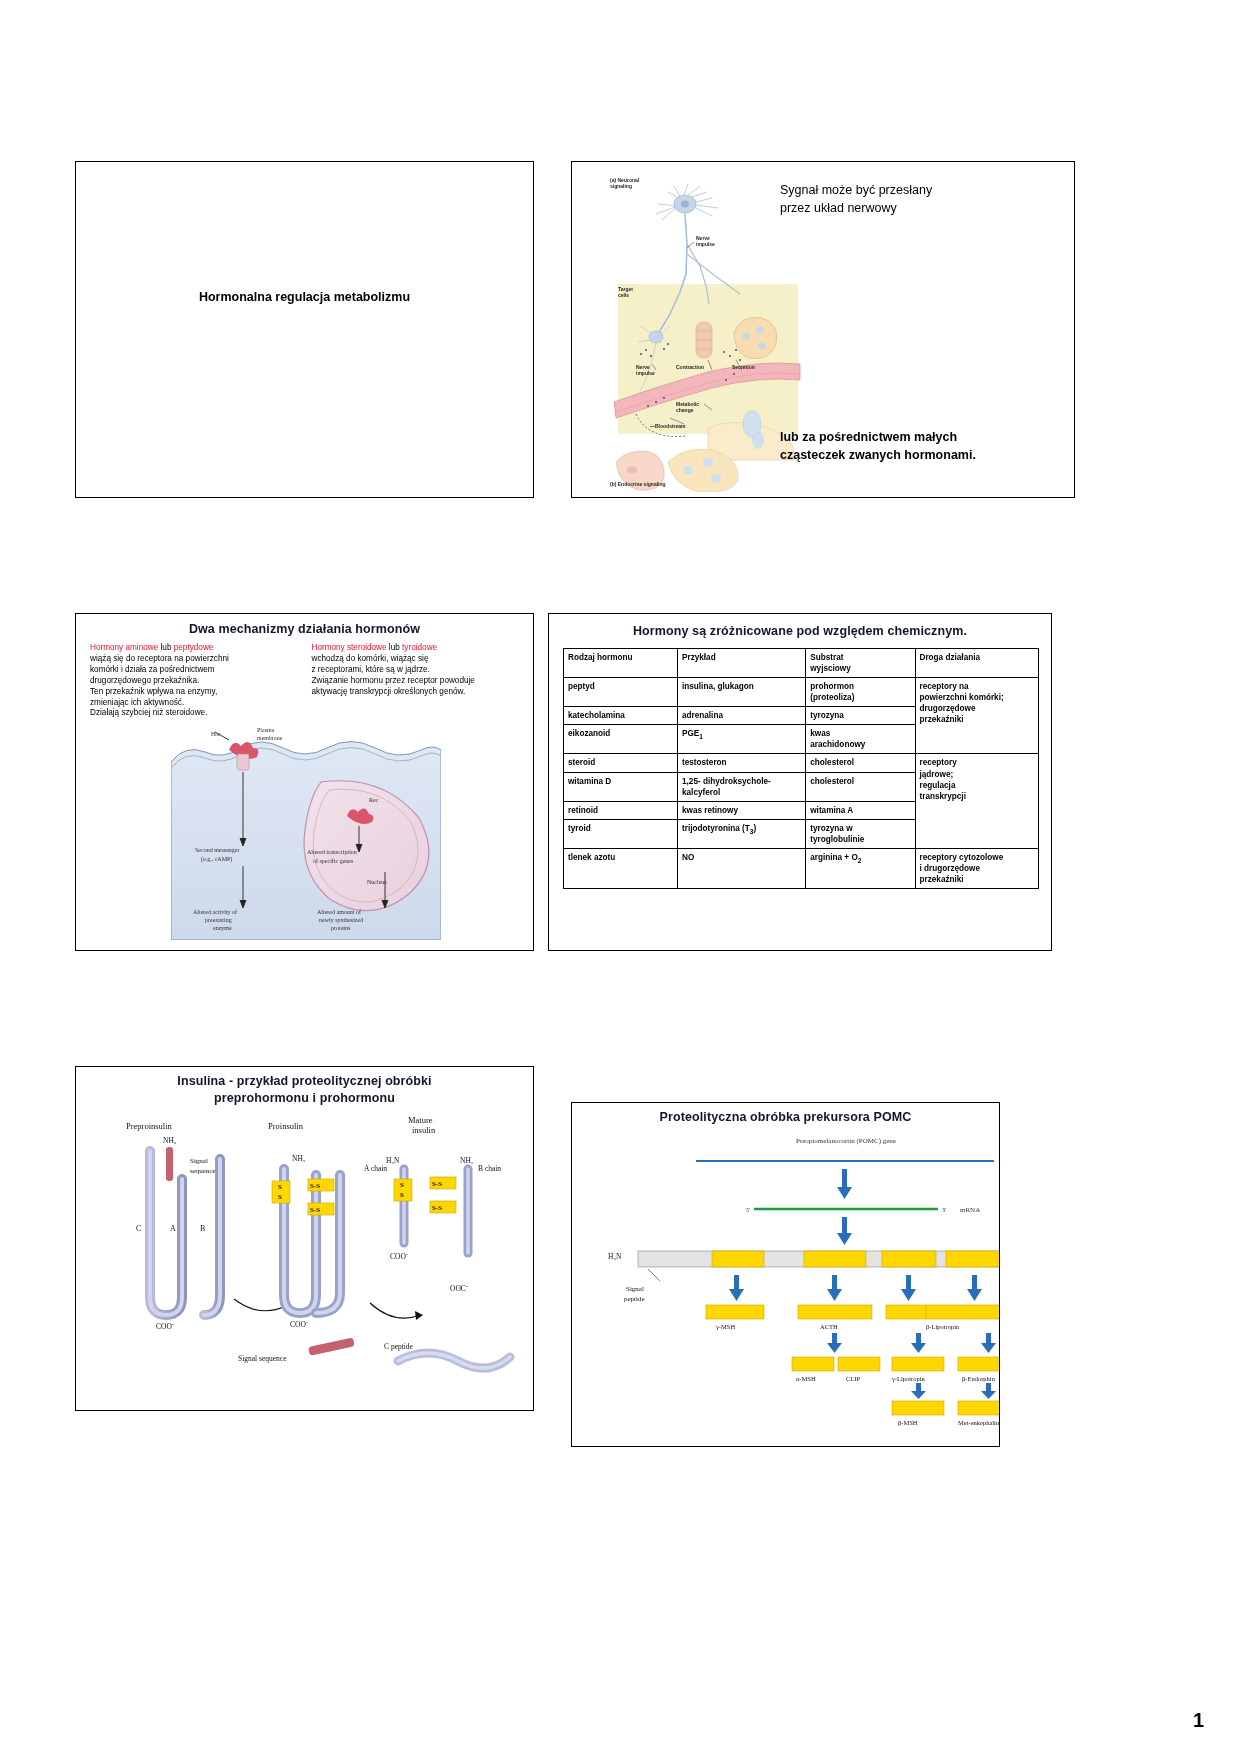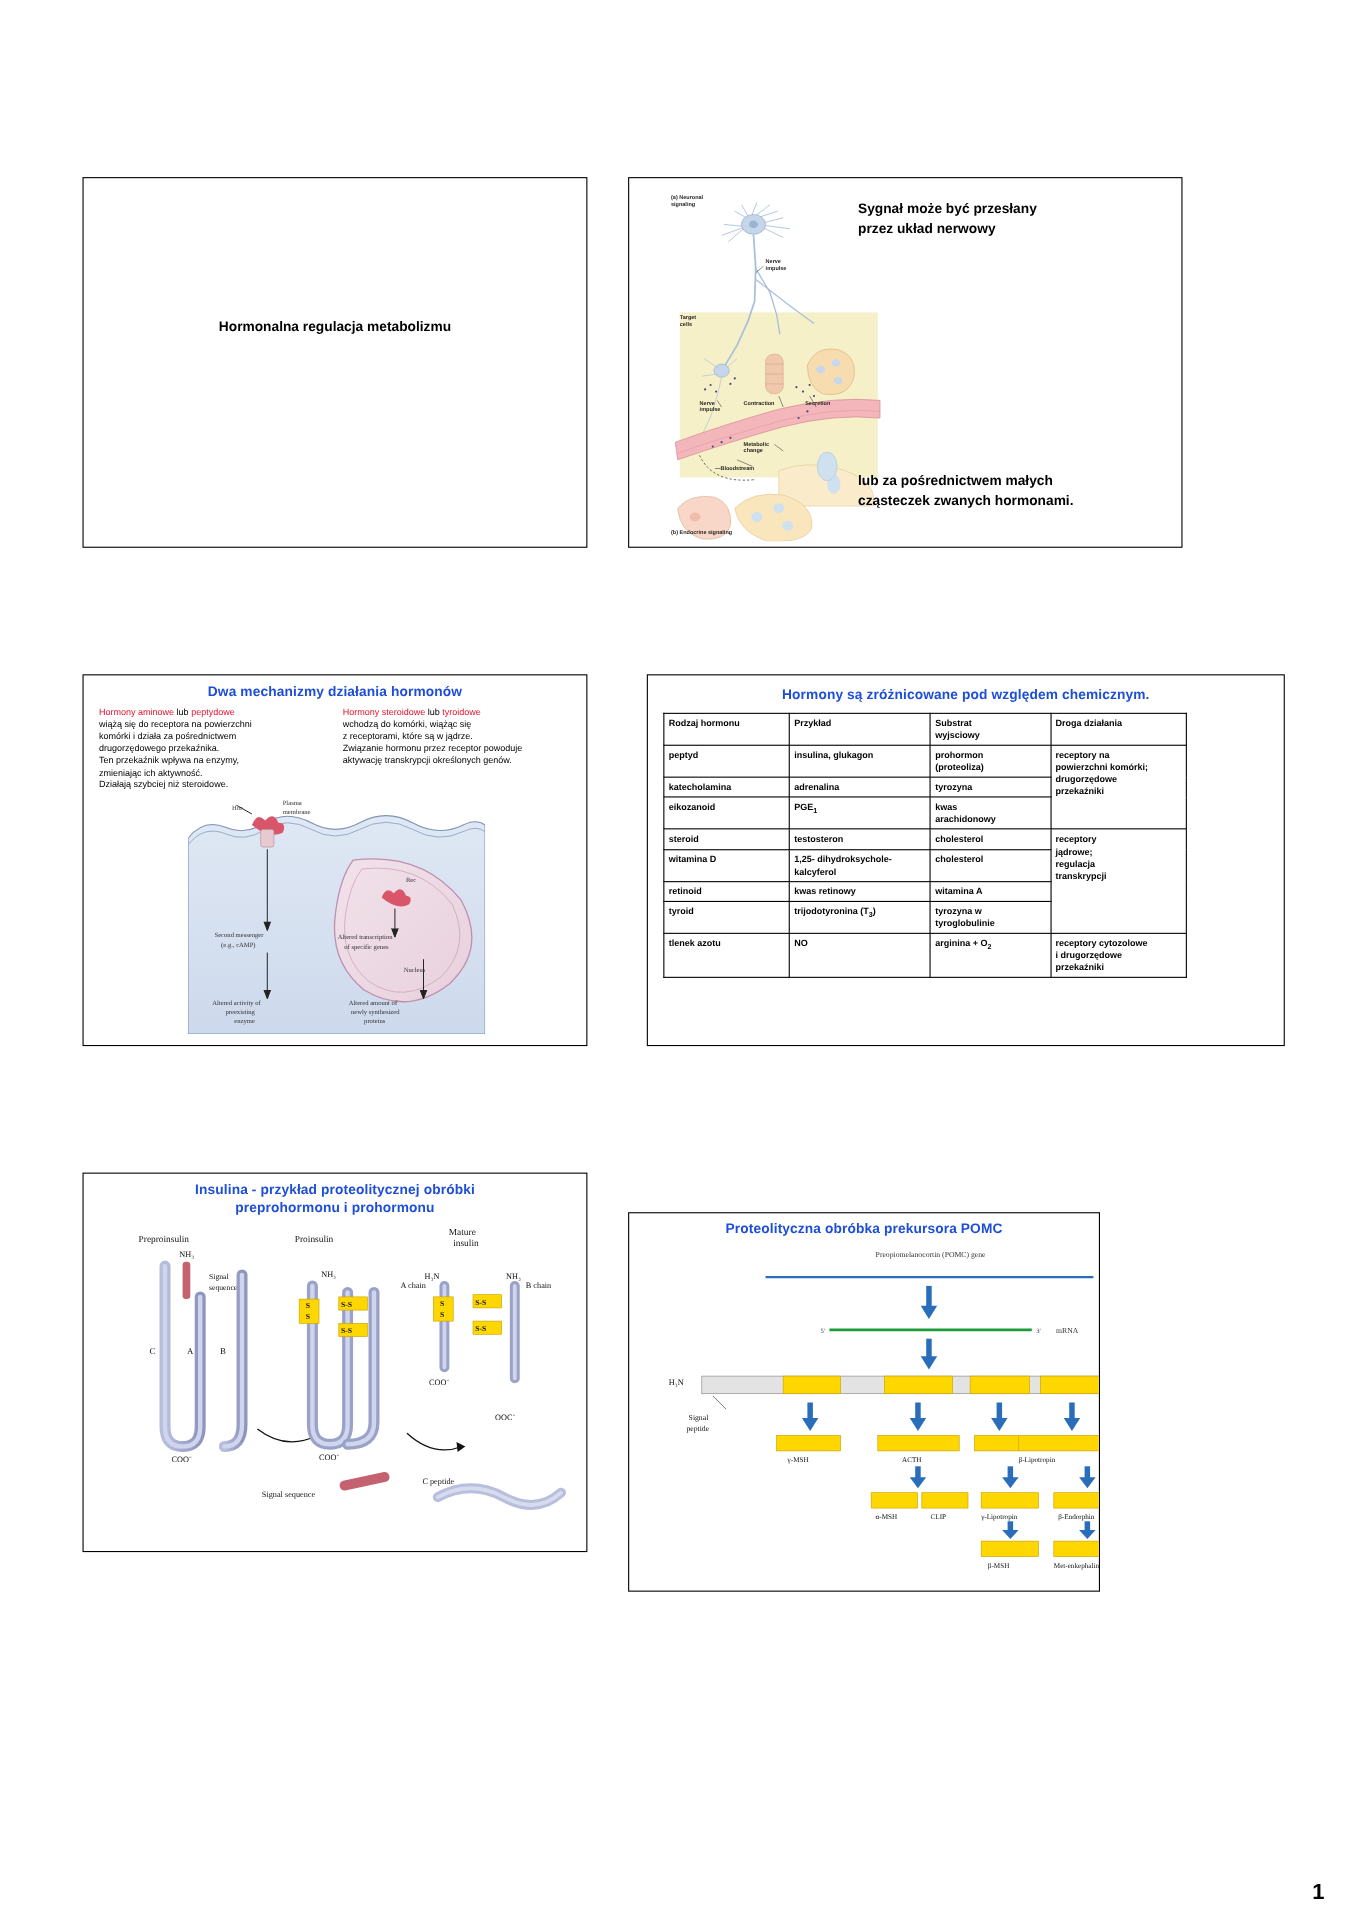--- a/index.html
+++ b/index.html
@@ -17,52 +17,52 @@
   .slide {
     position:absolute;
     border:1.6px solid #000;
     background:#fff;
     overflow:hidden;
   }
   .slide-title {
     text-align:center;
     font-weight:bold;
     font-size:12.5px;
-    color:#1d4ed8;
+    color:#0f172a;
     letter-spacing:.1px;
   }
 
   
   #slide1 { left:75px; top:161px; width:459px; height:337px; }
   #slide1 .s1title {
     position:absolute; left:0; right:0; top:128px;
     text-align:center; font-size:12.5px; font-weight:bold;
   }
 
   
   #slide2 { left:571px; top:161px; width:504px; height:337px; }
   .s2-fig { position:absolute; left:36px; top:12px; width:195px; height:318px; }
   .s2-text1 { position:absolute; left:208px; top:19px; width:250px;
-              font-size:12.5px; font-weight:bold; line-height:1.45; }
+              font-size:12.5px; font-weight:normal; line-height:1.45; }
   .s2-text2 { position:absolute; left:208px; top:222px; width:270px;
               font-size:12.5px; font-weight:bold; line-height:1.45;margin-top:44px; }
   .fig-lbl { position:absolute; font-size:5px; font-weight:bold; color:#231f20;
              font-family:"Liberation Sans", sans-serif; line-height:1.15; }
 
   
   #slide3 { left:75px; top:613px; width:459px; height:338px; }
   #slide3 .slide-title { margin-top:8px; }
   .s3-cols { position:absolute; left:0; top:29px; width:100%; padding:0 14px;
              display:flex; gap:14px; }
   .s3-col { width:50%; font-size:8.2px; line-height:1.33; color:#000; font-weight:normal;}
   .red { color:#e8112d; }
   .s3-fig { position:absolute; left:95px; top:108px; width:270px; height:218px; }
 
   
-  #slide4 { left:588px; top:613px; width:580px; height:338px; }
+  #slide4 { left:548px; top:613px; width:504px; height:338px; }
   #slide4 .slide-title { margin-top:10px; font-size:12.5px; }
   table.hormones {
     position:absolute; left:14px; top:34px; width:476px;
     border-collapse:collapse; font-size:8.2px; font-weight:bold;
   }
   table.hormones td, table.hormones th {
     border:1px solid #000; padding:3px 4px; vertical-align:top;
     text-align:left; font-weight:bold; line-height:1.35;
   }
   table.hormones .c0 { width:24%; }

